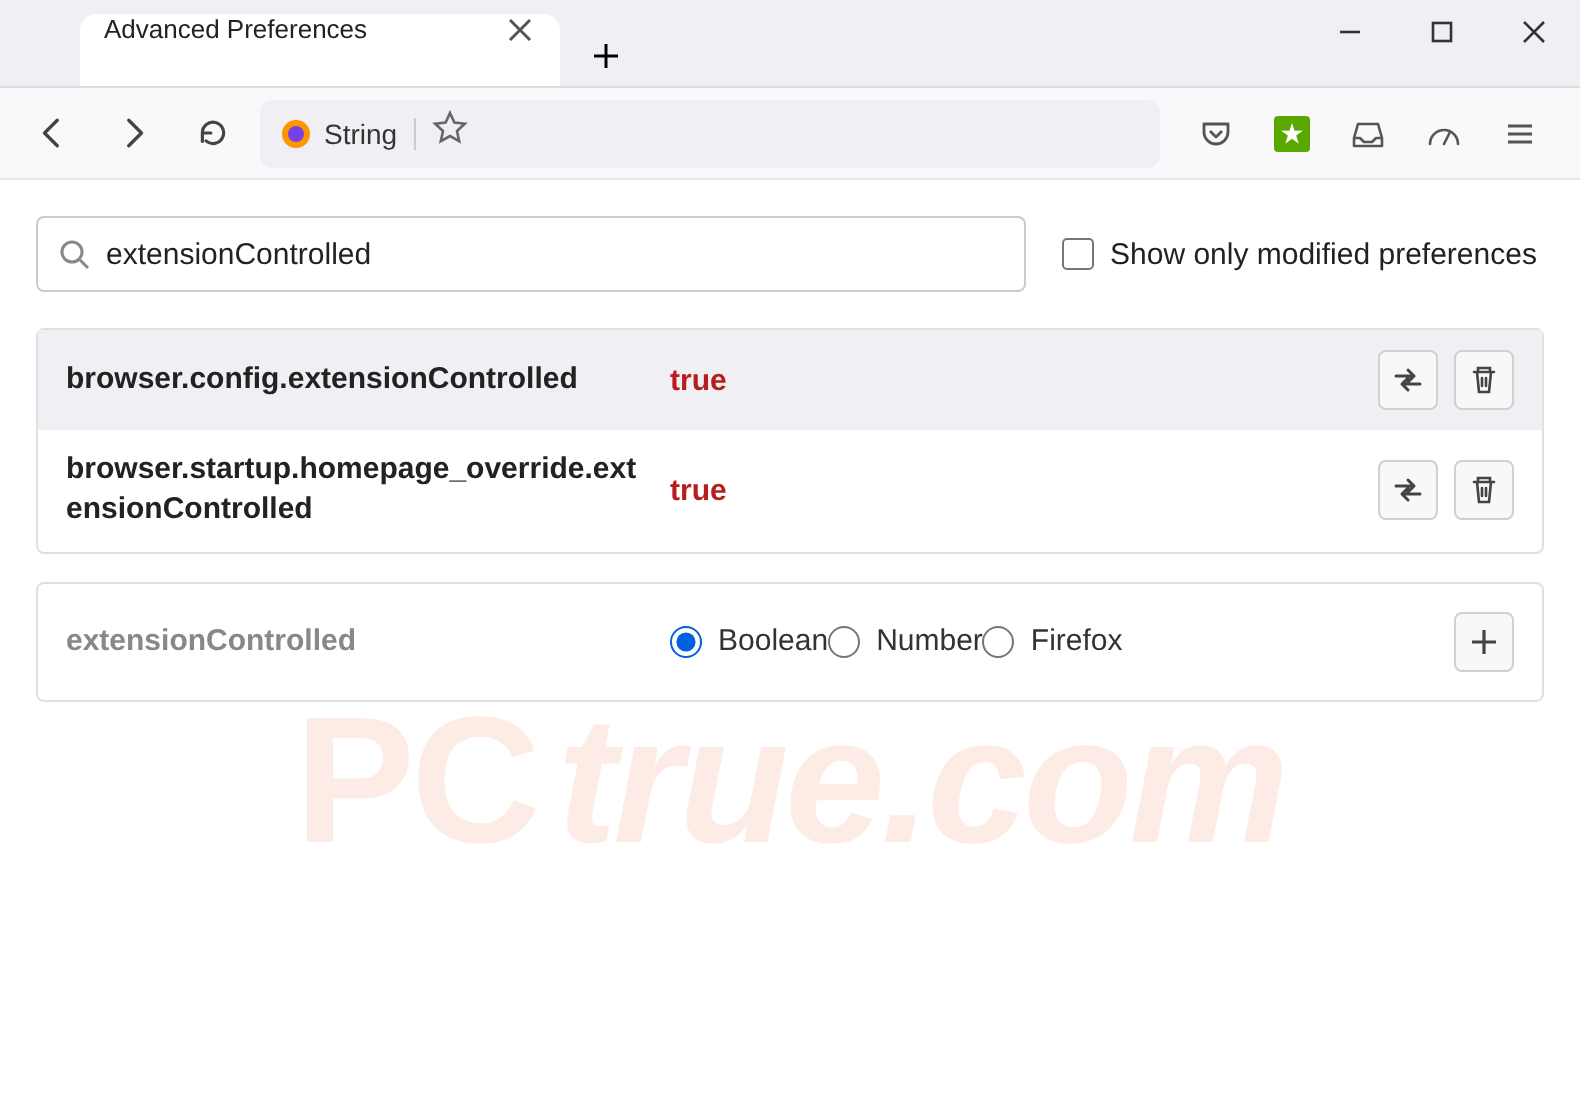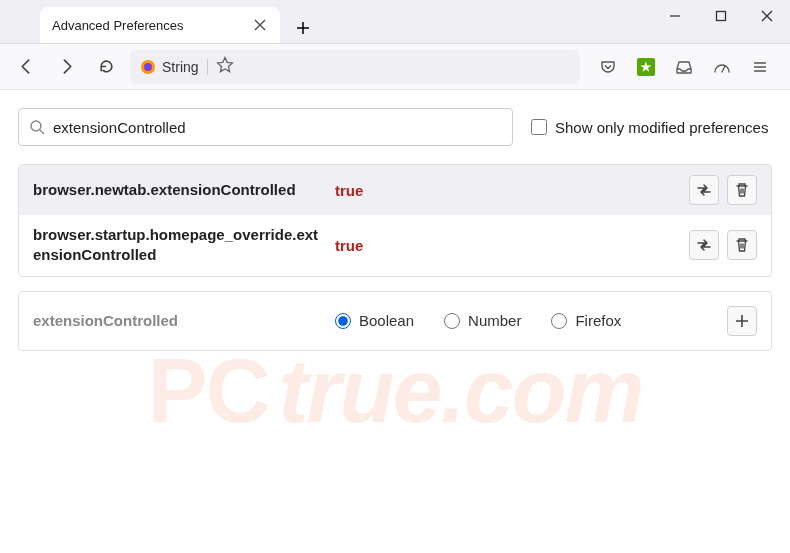--- a/index.html
+++ b/index.html
@@ -2,21 +2,21 @@
 <html><head>
   <meta charset="utf-8">
   <style>
     * { margin: 0; padding: 0; box-sizing: border-box; }
     body { font-family: -apple-system, "Segoe UI", sans-serif; background: #f0f0f0; width: 790px; height: 553px; overflow: hidden; position: relative; }
     
     .window { background: #fff; width: 790px; height: 553px; position: relative; }
     
     
     .titlebar { height: 44px; display: flex; align-items: flex-end; background: #f0f0f4; border-bottom: 1px solid #dcdcdc; }
-    .tab { display: flex; align-items: center; background: #fff; height: 36px; margin-left: 40px; padding: 0 12px; border-radius: 8px 8px 0 0; gap: 8px; min-width: 240px; position: relative; }
+    .tab { display: flex; align-items: flex-start; background: #fff; height: 36px; margin-left: 40px; padding: 0 12px; border-radius: 8px 8px 0 0; gap: 8px; min-width: 240px; position: relative; }
     .tab-title { font-size: 13px; color: #222; flex: 1; }
     .tab-close { width: 16px; height: 16px; display: flex; align-items: center; justify-content: center; cursor: pointer; color: #555; }
     .tab-close svg { width: 12px; height: 12px; }
     .newtab-btn { width: 30px; height: 30px; display: flex; align-items: center; justify-content: center; margin-left: 8px; cursor: pointer; }
     .newtab-btn svg { width: 14px; height: 14px; stroke: #555; }
     
     .window-controls { position: absolute; right: 0; top: 0; display: flex; }
     .win-ctrl { width: 46px; height: 32px; display: flex; align-items: center; justify-content: center; font-size: 14px; cursor: pointer; color: #333; }
     .win-ctrl svg { width: 12px; height: 12px; }
     
@@ -53,21 +53,21 @@
     .pref-row { display: flex; align-items: center; padding: 10px 14px; gap: 12px; min-height: 48px; }
     .pref-row.alt { background: #f0f0f4; }
     .pref-name { font-size: 15px; font-weight: 700; color: #222; width: 290px; word-break: break-word; line-height: 1.35; }
     .pref-value { font-size: 15px; font-weight: 700; color: #b91c1c; flex: 1; }
     .pref-actions { display: flex; gap: 8px; }
     .icon-btn { width: 30px; height: 30px; border: 1px solid #d0d0d0; border-radius: 4px; background: #f8f8f8; display: flex; align-items: center; justify-content: center; cursor: pointer; color: #444; }
     .icon-btn svg { width: 16px; height: 16px; }
     
     .new-pref { border: 1px solid #e0e0e0; border-radius: 4px; margin-top: 14px; padding: 14px; display: flex; align-items: center; gap: 12px; }
     .new-pref-name { font-size: 15px; font-weight: 700; color: #888; width: 290px; }
-    .radio-group { flex: 1; display: flex; gap: 30px; }
+    .radio-group { flex: 1; display: flex; }
     .radio-item { display: flex; align-items: center; gap: 8px; font-size: 15px; color: #333; }
     .radio-item input { width: 16px; height: 16px; accent-color: #0060df; }
     
     
     .watermark { position: absolute; left: 60px; right: 60px; top: 340px; text-align: center; font-size: 90px; font-weight: 700; font-style: italic; color: rgba(230, 100, 40, 0.12); letter-spacing: -2px; pointer-events: none; }
     .watermark .pc { font-style: normal; margin-right: 10px; }
   </style>
 </head>
 <body>
 
@@ -176,21 +176,21 @@
         <input class="search-input" value="extensionControlled" placeholder="Search preference name" style="">
       </div>
       <div class="checkbox-wrap">
         <input type="checkbox" style="">
         <label>Show only modified preferences</label>
       </div>
     </div>
 
     <div class="results">
       <div class="pref-row alt">
-        <div class="pref-name">browser.newtab.extensionControlled</div>
+        <div class="pref-name">browser.config.extensionControlled</div>
         <div class="pref-value">true</div>
         <div class="pref-actions">
           <button class="icon-btn">
             <svg viewBox="0 0 16 16">
                 <path d="M2 6 H11 M11 6 L8 3 M11 6 L8 9 M14 10 H5 M5 10 L8 7 M5 10 L8 13" stroke="currentColor" stroke-width="1.5" fill="none" stroke-linecap="round"></path>
               </svg>
           </button>
           <button class="icon-btn">
             <svg viewBox="0 0 16 16">
                 <path d="M3 4 H13 M5 4 V2 H11 V4 M4.5 4 L5.5 14 H10.5 L11.5 4 M7 7 V11 M9 7 V11" stroke="currentColor" stroke-width="1.3" fill="none" stroke-linecap="round"></path>

